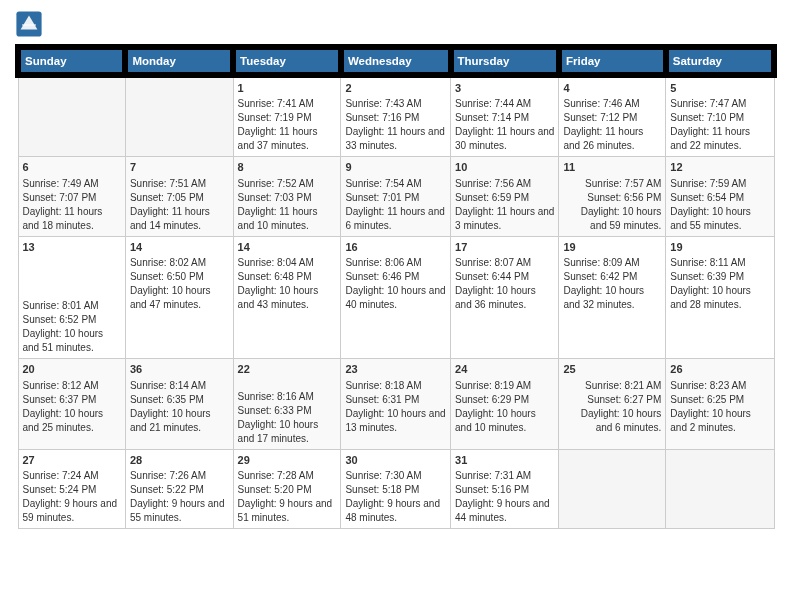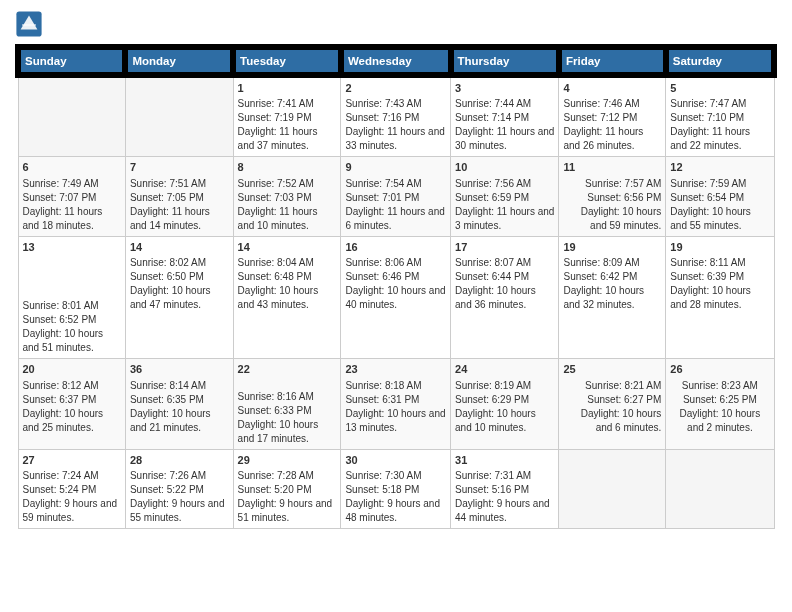--- a/index.html
+++ b/index.html
@@ -295,21 +295,21 @@
 Daylight: 10 hours and 10 minutes.</div>
           </td>
           <td>
             <span class="day-number">25</span>
             <div class="day-info" style="white-space: pre-line; text-align: right;">Sunrise: 8:21 AM
 Sunset: 6:27 PM
 Daylight: 10 hours and 6 minutes.</div>
           </td>
           <td>
             <span class="day-number">26</span>
-            <div class="day-info" style="white-space: pre-line; text-align: center;">Sunrise: 8:23 AM
+            <div class="day-info" style="white-space: pre-line;">Sunrise: 8:23 AM
 Sunset: 6:25 PM
 Daylight: 10 hours and 2 minutes.</div>
           </td>
         </tr>
         <tr>
           <td>
             <span class="day-number">27</span>
             <div class="day-info" style="white-space: pre-line;">Sunrise: 7:24 AM
 Sunset: 5:24 PM
 Daylight: 9 hours and 59 minutes.</div>

